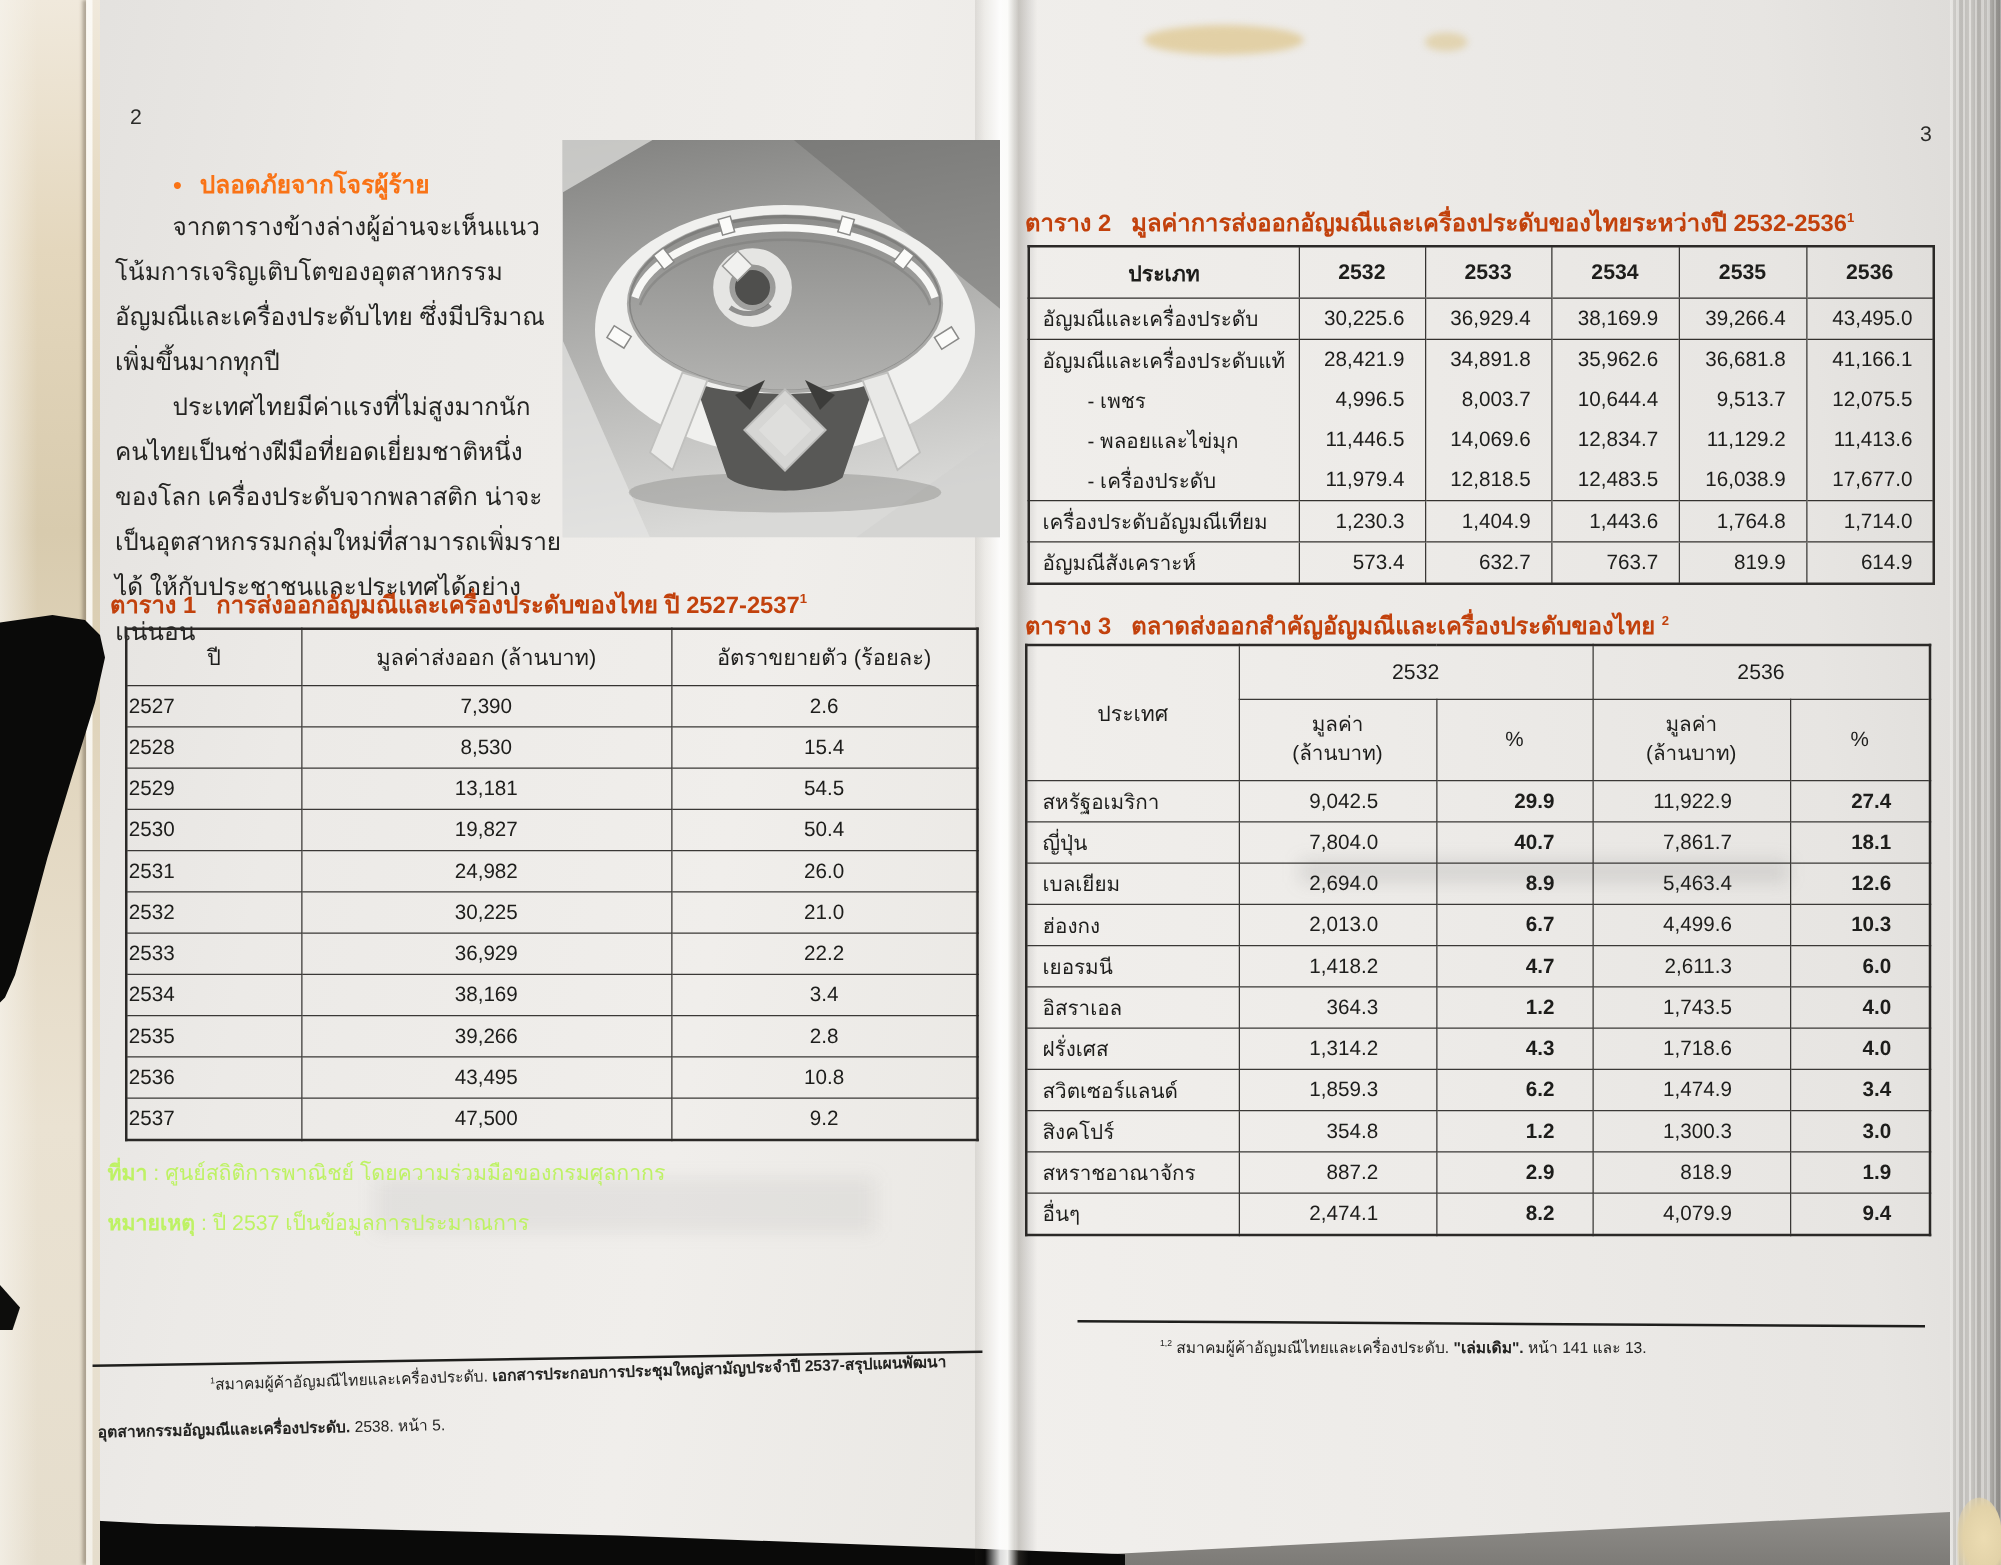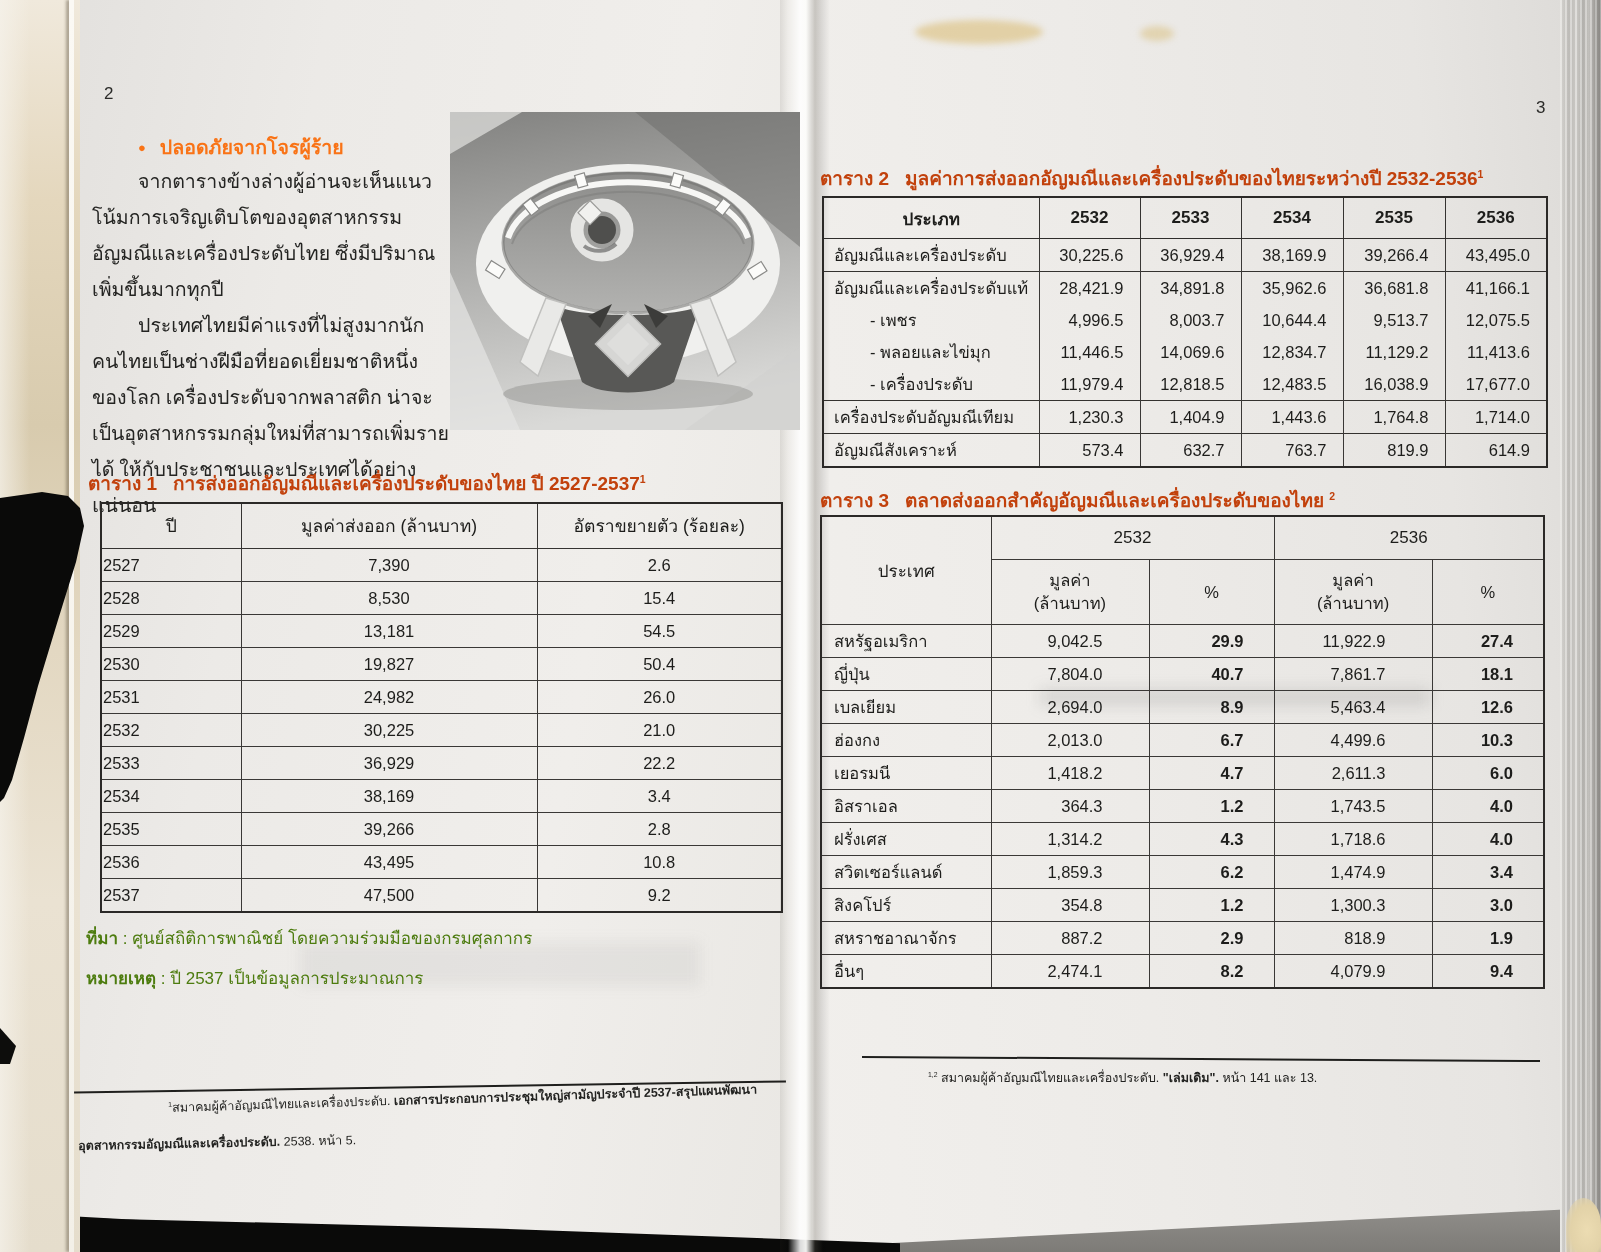--- a/index.html
+++ b/index.html
@@ -39,21 +39,21 @@
   .stain2{left:1140px;top:26px;width:34px;height:15px;background:rgba(216,186,112,0.45);}
   .smudge{position:absolute;filter:blur(7px);pointer-events:none;}
   .smudge1{left:1040px;top:688px;width:390px;height:18px;background:rgba(118,118,116,0.18);}
   .smudge2{left:300px;top:942px;width:400px;height:44px;background:rgba(128,128,126,0.10);}
   
   .pgnum{position:absolute;font-size:17px;color:#2b2b29;}
   .pg2{left:104px;top:84px;} .pg3{left:1536px;top:98px;}
   .heading{position:absolute;left:138px;top:132px;font-size:19.5px;font-weight:bold;color:#f97316;}
   .heading .dot{font-size:13px;vertical-align:2px;margin-right:14px;}
   .body-col{position:absolute;left:92px;top:164px;width:360px;font-size:19.5px;line-height:36px;color:#242422;}
-  .body-col p{margin:0;text-indent:46px;font-family:Liberation Serif, serif;}
+  .body-col p{margin:0;text-indent:46px;}
   .photo{position:absolute;left:450px;top:112px;width:350px;height:318px;}
   .tbl-title{position:absolute;font-size:19px;font-weight:bold;color:#c2410c;white-space:nowrap;}
   .tt1{left:88px;top:468px;} .tt2{left:820px;top:163px;} .tt3{left:820px;top:485px;}
   .tbl-title .lbl{margin-right:16px;} sup{font-size:0.55em;}
   
   table{border-collapse:collapse;position:absolute;background:transparent;table-layout:fixed;}
   td,th{font-weight:normal;overflow:hidden;white-space:nowrap;}
   .t1{left:100px;top:502px;width:681px;font-size:16.5px;border:2.5px solid #2b2927;}
   .t1 th{height:42px;border:1.5px solid #353331;font-size:17.5px;}
   .t1 td{height:30px;border:1.5px solid #3a3836;text-align:center;}
@@ -68,21 +68,21 @@
   .t3{left:820px;top:515px;width:723px;font-size:16.5px;border:2.5px solid #2b2927;}
   .t3 td{border:1.4px solid #3a3836;}
   .t3 .hdr-year td{height:40px;text-align:center;font-size:17px;}
   .t3 .hdr-sub td{height:62px;text-align:center;line-height:23px;}
   .t3 td.c-country-h{text-align:center;}
   .t3 tbody td{height:30px;}
   .t3 tbody td:first-child{text-align:left;padding-left:12px;}
   .t3 tbody td.v{text-align:right;padding-right:46px;}
   .t3 tbody td.p{text-align:right;padding-right:30px;font-weight:bold;}
   
-  .srcline{position:absolute;font-size:17px;color:#4d7c0f;}
+  .srcline{position:absolute;font-size:17px;color:#bef264;}
   .src1{left:86px;top:924px;} .src2{left:86px;top:964px;}
   .srcline .b{font-weight:bold;}
   .fn-rule{position:absolute;height:2px;background:#1f1f1d;}
   .fnr-left{left:74px;top:1086px;width:712px;transform:rotate(-0.9deg);}
   .fnr-right{left:862px;top:1058px;width:678px;transform:rotate(0.35deg);}
   .fn{position:absolute;font-size:12.5px;color:#232321;white-space:nowrap;}
   .fn .b{font-weight:bold;}
   .fnl1{left:168px;top:1098px;transform:rotate(-1.8deg);transform-origin:left top;}
   .fnl2{left:78px;top:1136px;transform:rotate(-1.2deg);transform-origin:left top;}
   .fnr{left:928px;top:1068px;}

